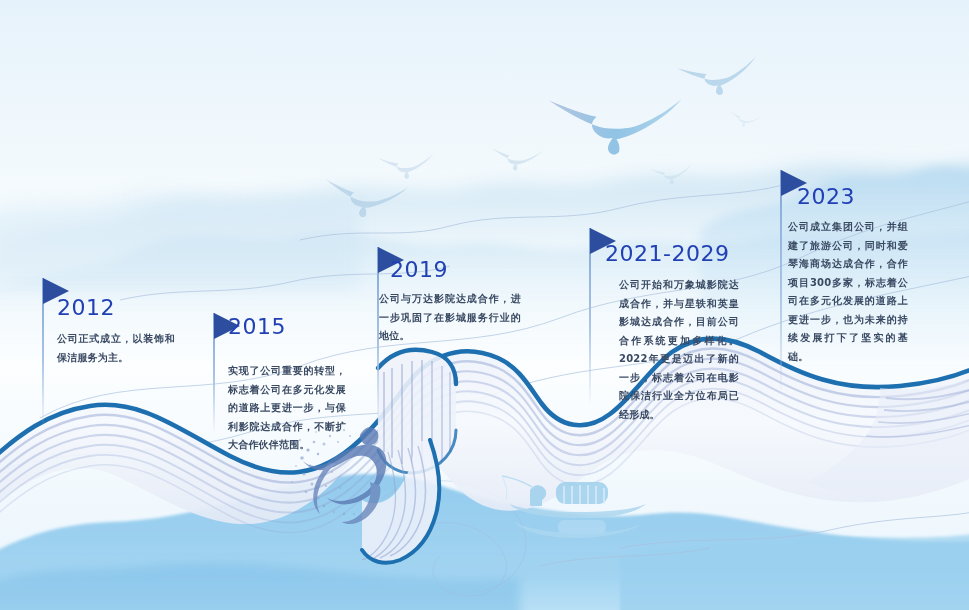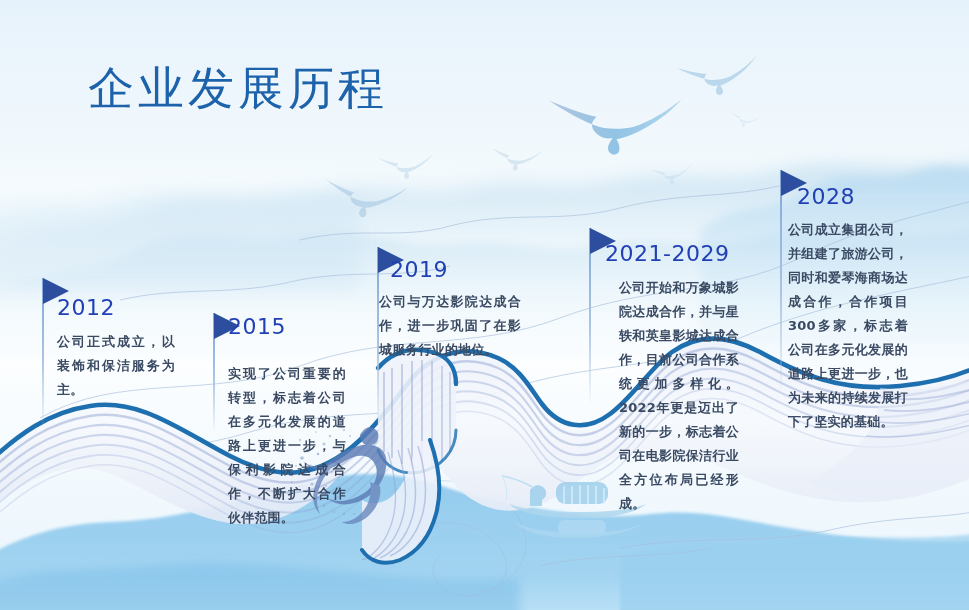--- a/index.html
+++ b/index.html
@@ -68,21 +68,21 @@
     position: absolute;
     font-size: 22px;
     font-weight: 400;
     color: #2140b4;
     letter-spacing: 0.5px;
     white-space: nowrap;
     font-family: "DejaVu Sans", "Liberation Sans", sans-serif;
   }
   .m-body {
     position: absolute;
-    font-size: 13px;
+    font-size: 10px;
     line-height: 1.85;
     color: #3a4a63;
     font-weight: bold;
     font-family: "DejaVu Sans", "Liberation Sans", sans-serif;
     letter-spacing: 0.2px;
     text-align: justify;
   }
 </style>
 </head>
 <body>
@@ -408,21 +408,20 @@
         <path d="M2,6 C6,14 8,22 6,30" stroke="#cbe7f7" stroke-width="1" fill="none"></path>
         <g opacity="0.38">
           <path d="M14,52 C30,60 60,64 90,63 C116,62 136,58 146,52
                    C132,62 104,68 76,68 C46,68 24,62 14,52 Z" fill="#bfe0f2"></path>
           <rect x="58" y="50" width="48" height="14" rx="6" fill="#cfe8f7"></rect>
         </g>
       </g>
     </svg>
   </div>
 
-  <div id="page-title">企业发展历程</div>
 
   <div class="milestone">
     <div class="flag-wrap" style="left:42px; top:278px;">
       <div class="flag-pole" style="height:148px;"></div>
       <div class="flag-banner"></div>
     </div>
     <div class="m-year" style="left:57px; top:295px;">2012</div>
     <div class="m-body" style="left:57px; top:330px; width:118px;">公司正式成立，以装饰和保洁服务为主。</div>
   </div>
 
@@ -451,17 +450,17 @@
     </div>
     <div class="m-year" style="left:605px; top:241px;">2021-2029</div>
     <div class="m-body" style="left:590px; top:276px; width:120px;margin-left:29px;">公司开始和万象城影院达成合作，并与星轶和英皇影城达成合作，目前公司合作系统更加多样化。2022年更是迈出了新的一步，标志着公司在电影院保洁行业全方位布局已经形成。</div>
   </div>
 
   <div class="milestone">
     <div class="flag-wrap" style="left:780px; top:170px;">
       <div class="flag-pole" style="height:220px;"></div>
       <div class="flag-banner"></div>
     </div>
-    <div class="m-year" style="left:797px; top:184px;">2028</div>
+    <div class="m-year" style="left:797px; top:184px;">2023</div>
     <div class="m-body" style="left:788px; top:218px; width:120px;">公司成立集团公司，并组建了旅游公司，同时和爱琴海商场达成合作，合作项目300多家，标志着公司在多元化发展的道路上更进一步，也为未来的持续发展打下了坚实的基础。</div>
   </div>
 
 </div>
 
 </body></html>

